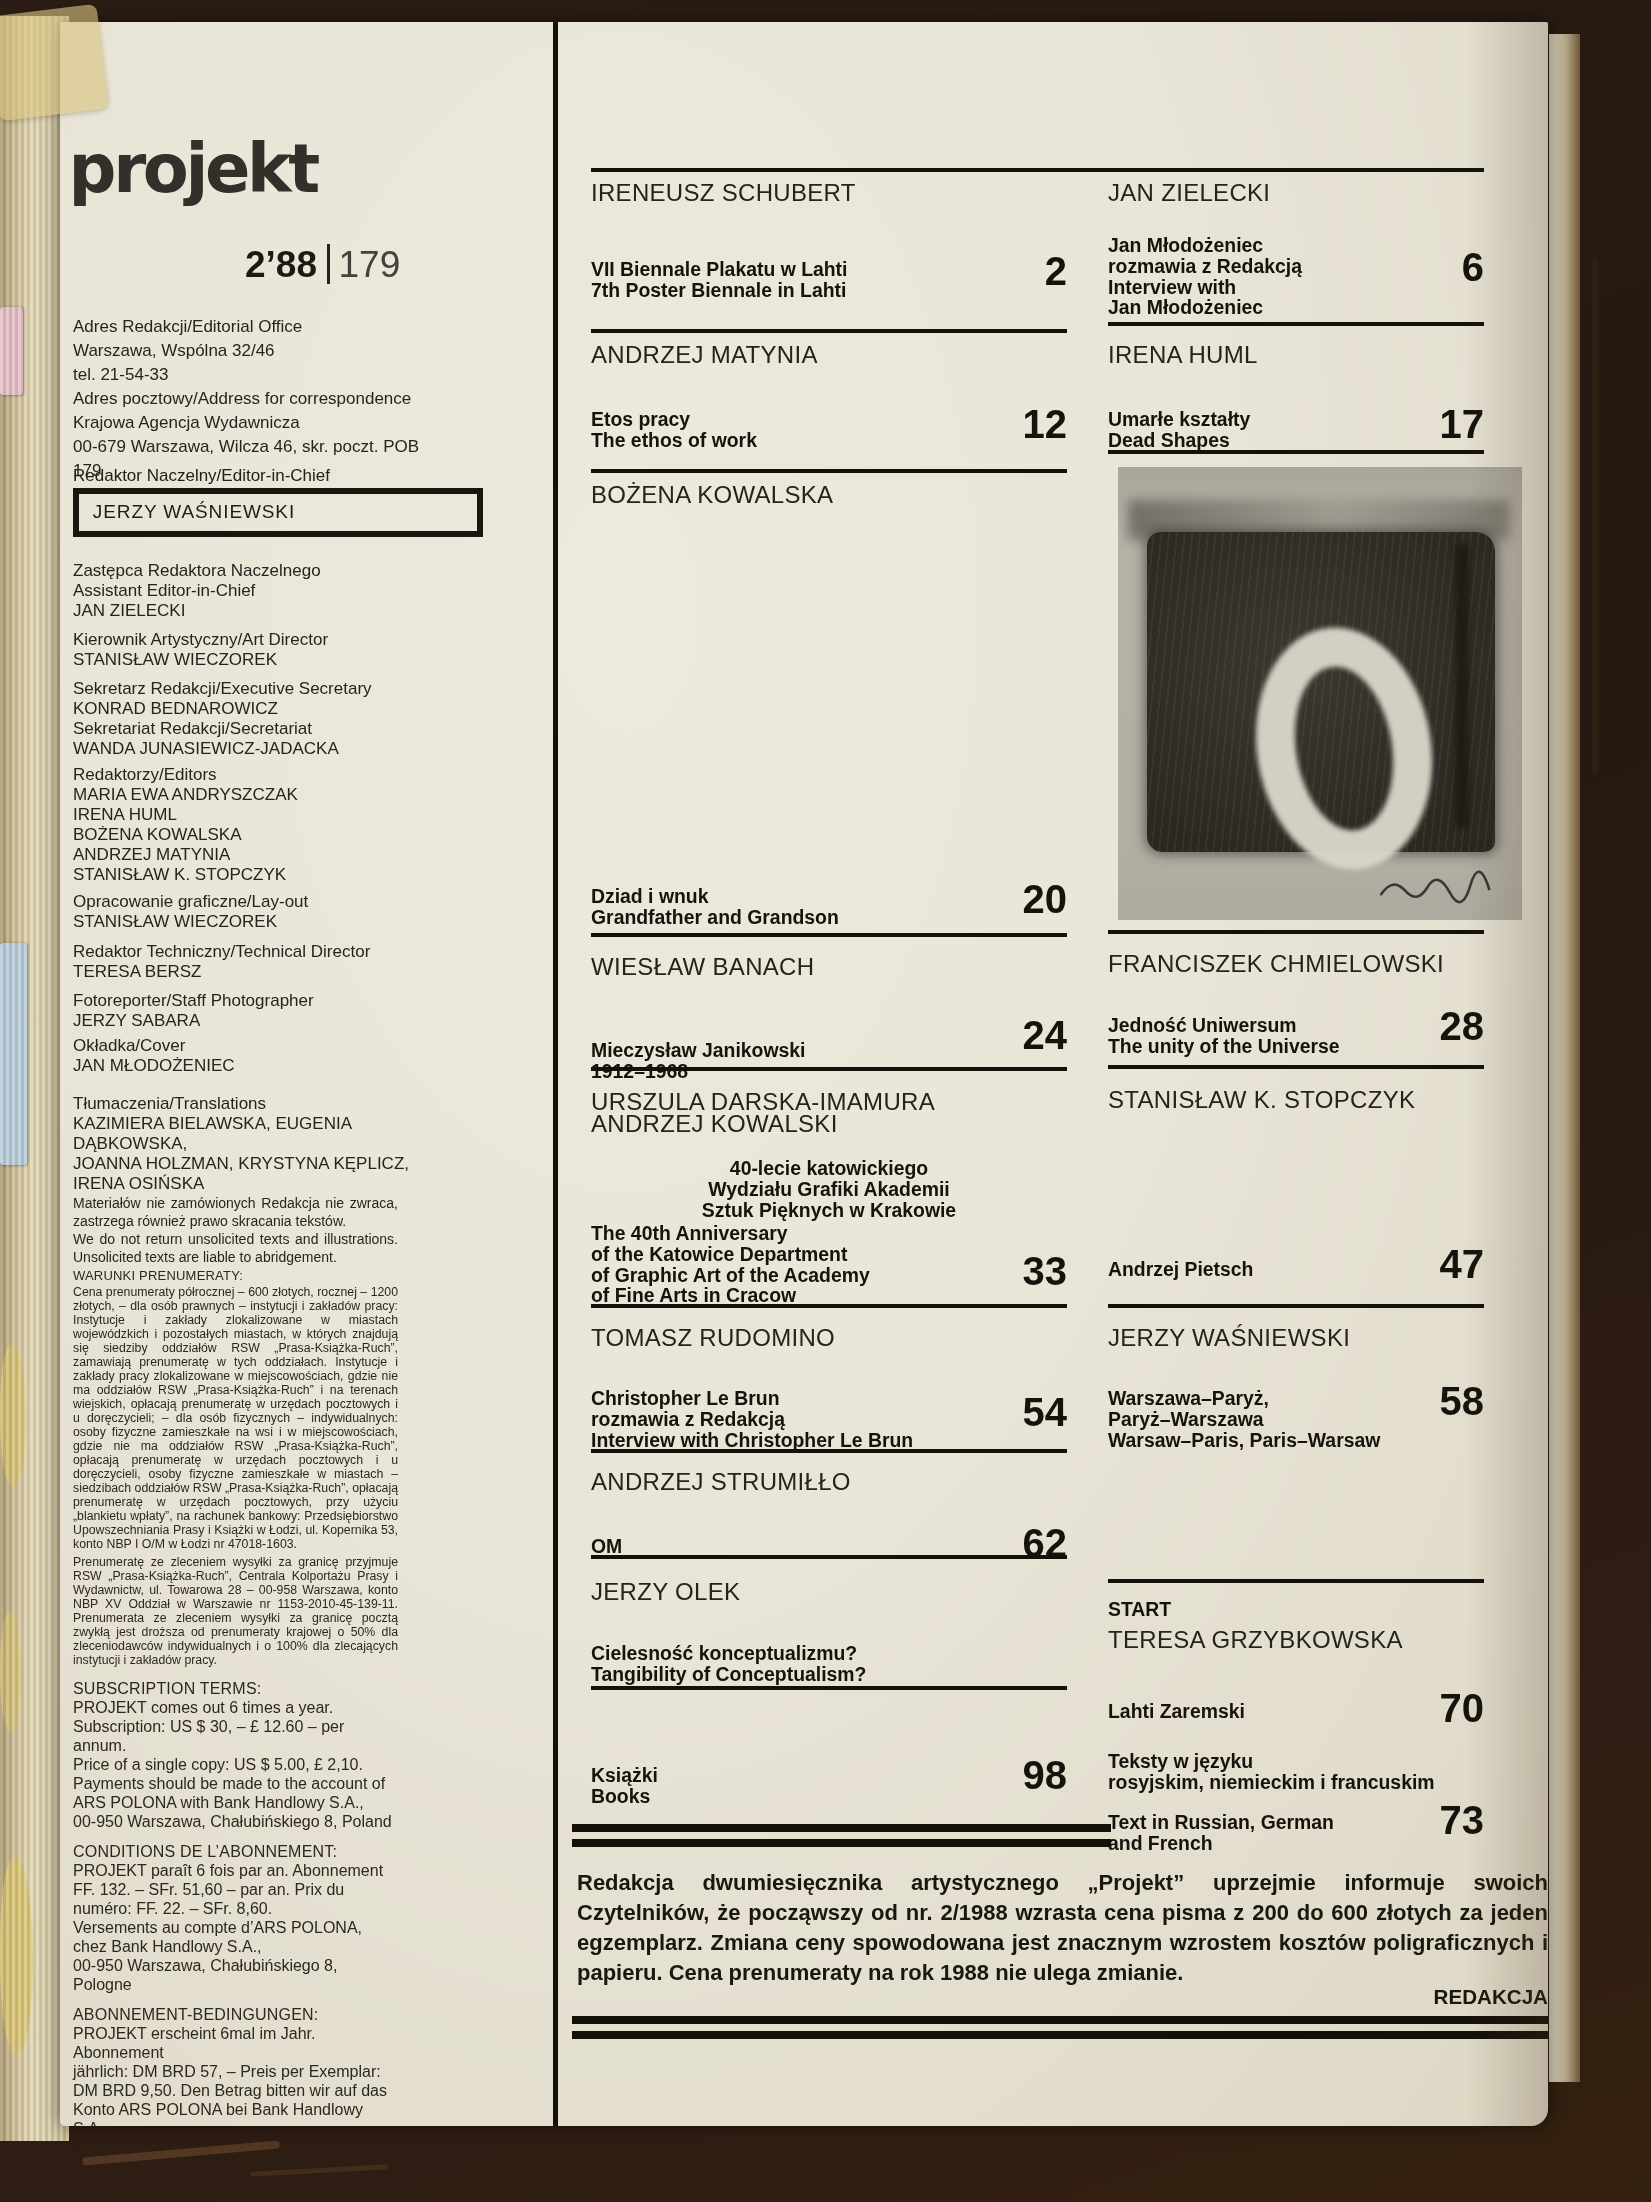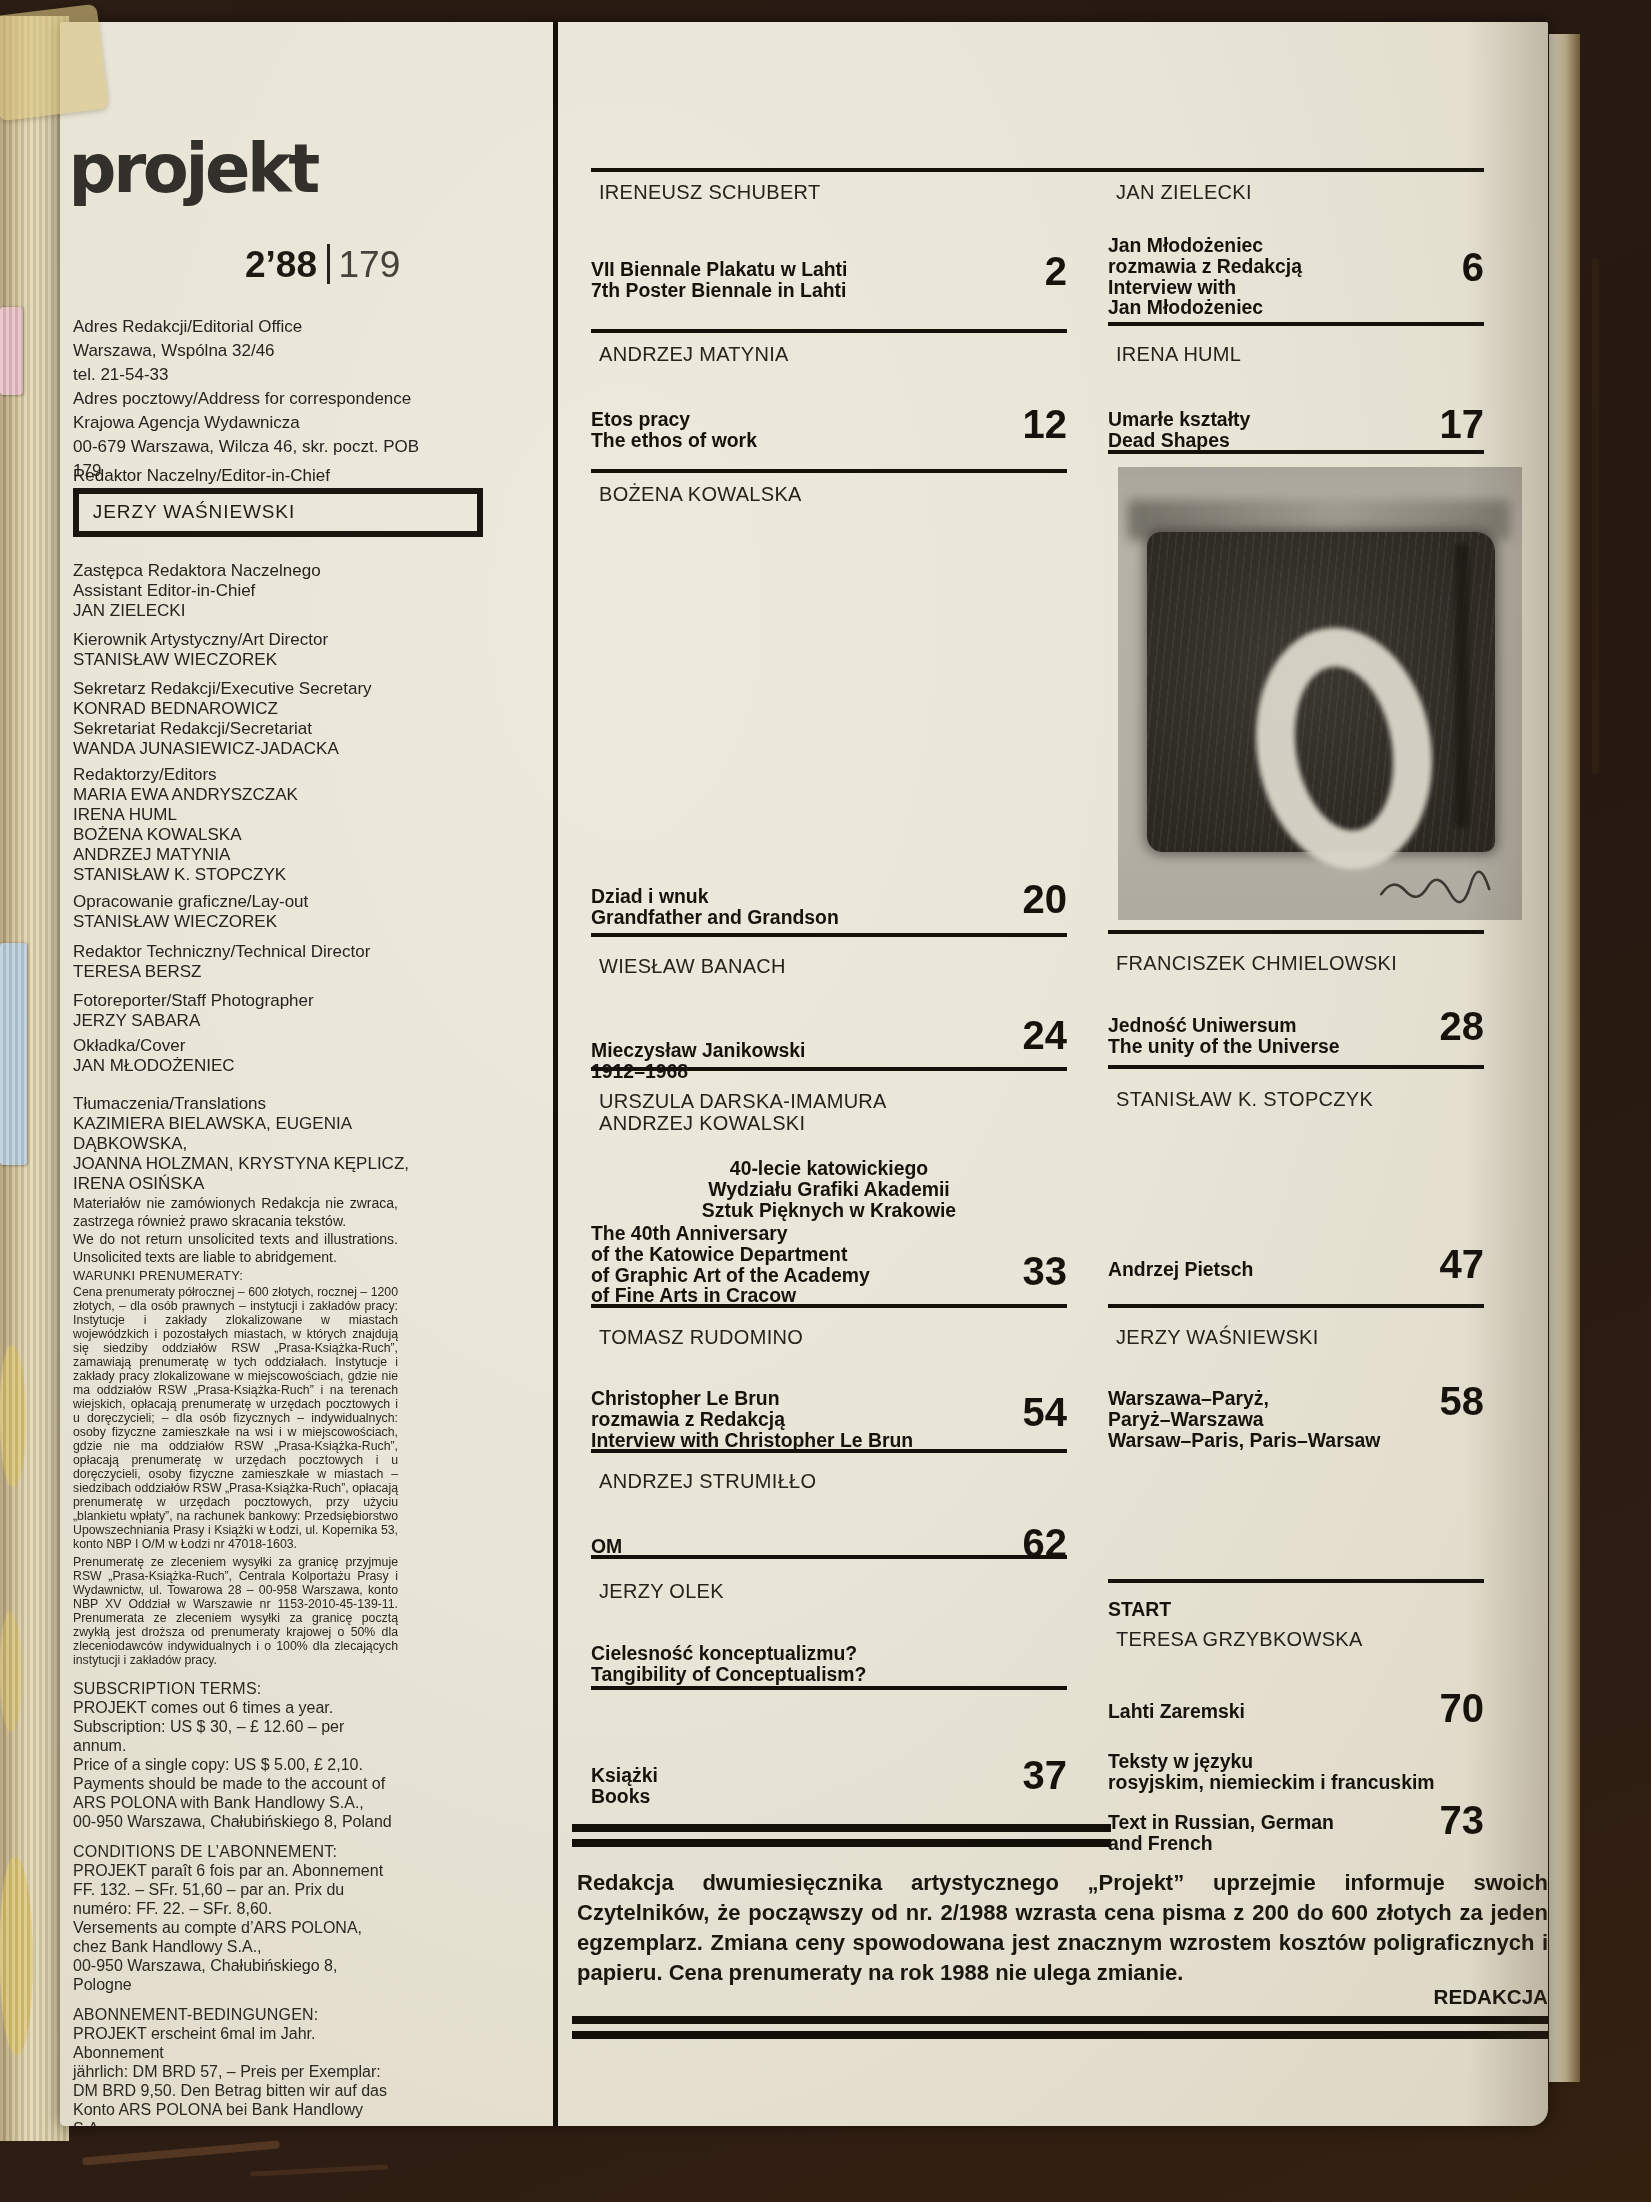--- a/index.html
+++ b/index.html
@@ -61,21 +61,21 @@
   .fp2{margin-top:4.3px;}
   .lblock{margin-top:11.2px;font-size:16px;line-height:19px;}
   .lblock .fp-title{font-size:16px;}
 
   
   .toc{position:absolute;inset:0;}
   .rule{position:absolute;height:3.4px;background:#14110b;}
   .colL{left:531px;width:476px;}
   .colR{left:1048px;width:376px;}
   .top-rule{left:531px;width:893px;top:146px;}
-  .auth{position:absolute;font-size:20px;letter-spacing:0.3px;color:#26231d;line-height:21.5px;margin-left:8px;}
+  .auth{position:absolute;font-size:24px;letter-spacing:0.3px;color:#26231d;line-height:21.5px;}
   .ttl{position:absolute;font-weight:bold;font-size:19.4px;line-height:20.6px;color:#16130d;}
   .num{position:absolute;font-weight:bold;font-size:40px;color:#16130d;text-align:right;line-height:1;}
   .heading-start{position:absolute;font-weight:bold;font-size:19.4px;color:#16130d;}
 
   .lr2{top:307px;} .la1{top:160px;} .lt1{top:237px;} .ln1{top:229px;}
   .la2{top:322px;} .lt2{top:387px;} .ln2{top:382px;}
   .lr3{top:447px;} .la3{top:462px;} .lt3{top:864px;} .ln3{top:857px;}
   .lr4{top:911px;} .la4{top:934px;} .lt4{top:1000px;margin-top:18px;} .ln4{top:993px;}
   .lr5{top:1045px;} .la5{top:1069px;} .lt5{top:1136px;text-align:center;} .lt5b{top:1201px;} .ln5{top:1229px;}
   .lr6{top:1282px;} .la6{top:1305px;} .lt6{top:1366px;} .ln6{top:1370px;}
@@ -209,21 +209,21 @@
       <div class="rule colL lr7"></div>
       <div class="auth colL la7">ANDRZEJ STRUMIŁŁO</div>
       <div class="ttl colL lt7">OM</div>
       <div class="num colL ln7">62</div>
       <div class="rule colL lr8"></div>
       <div class="auth colL la8">JERZY OLEK</div>
       <div class="ttl colL lt8">Cielesność konceptualizmu?<br>Tangibility of Conceptualism?</div>
       <div class="num colL ln8"></div>
       <div class="rule colL lr9"></div>
       <div class="ttl colL lt9">Książki<br>Books</div>
-      <div class="num colL ln9">37</div>
+      <div class="num colL ln9">98</div>
 
       <div class="auth colR ra1">JAN ZIELECKI</div>
       <div class="ttl colR rt1">Jan Młodożeniec<br>rozmawia z Redakcją<br>Interview with<br>Jan Młodożeniec</div>
       <div class="num colR rn1">6</div>
       <div class="rule colR rr2"></div>
       <div class="auth colR ra2">IRENA HUML</div>
       <div class="ttl colR rt2">Umarłe kształty<br>Dead Shapes</div>
       <div class="num colR rn2">17</div>
       <div class="rule colR rr3"></div>
       <div class="rule colR rr4"></div>

